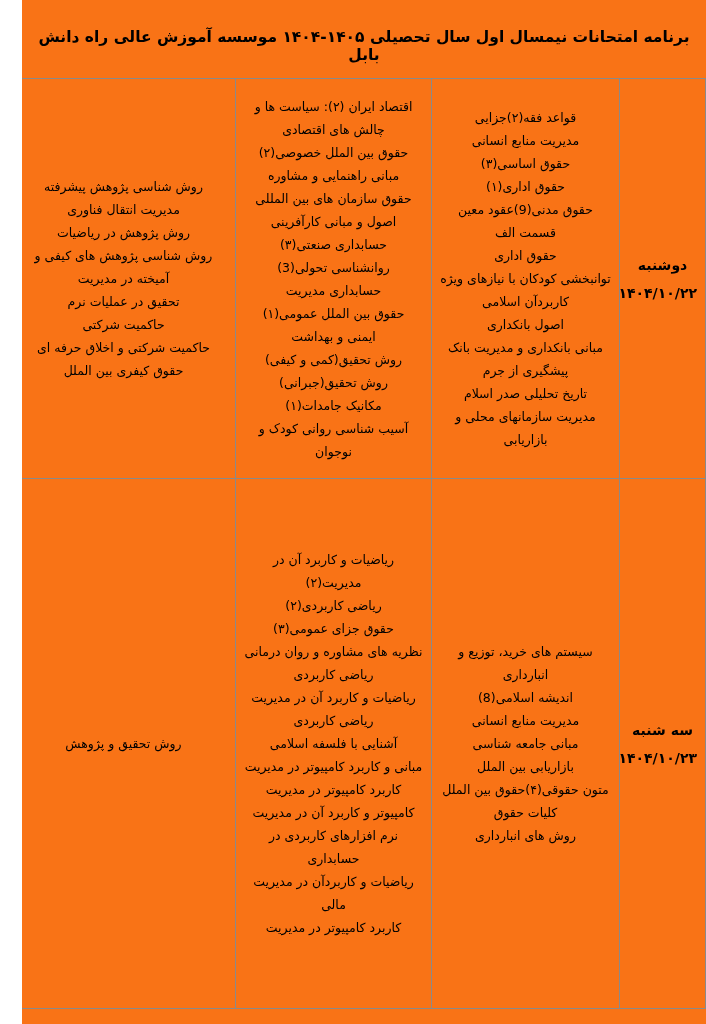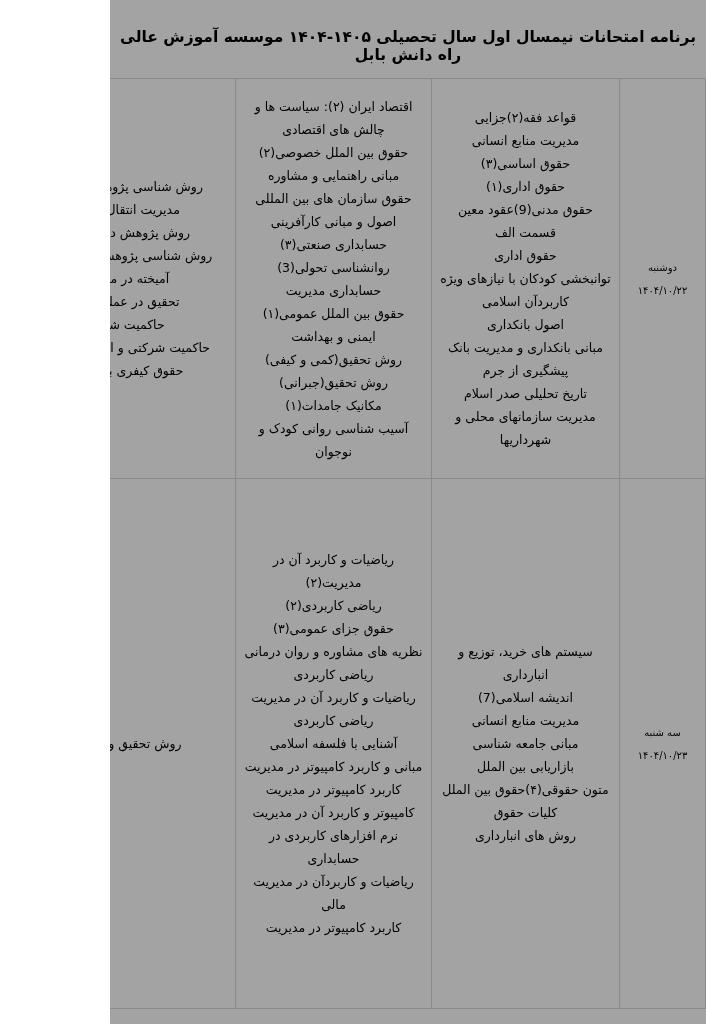--- a/index.html
+++ b/index.html
@@ -2,23 +2,23 @@
 <html lang="fa" dir="rtl"><head>
 <meta charset="utf-8">
 <style>
   * { margin: 0; padding: 0; box-sizing: border-box; }
   html, body {
     background: #ffffff;
     font-family: "DejaVu Sans", sans-serif;
   }
   .page {
     position: relative;
-    width: 596px;
+    width: 684px;
     height: 1024px;
-    background: #a3a3a3;
+    background: #f97316;
     direction: rtl;
     overflow: hidden;
   }
   .doc-title {
     text-align: center;
     font-weight: bold;
     font-size: 15.5px;
     color: #000000;
     padding-top: 28px;
     padding-bottom: 14px;
@@ -37,21 +37,21 @@
     text-align: center;
     padding: 6px 8px;
     color: #000000;
   }
   col.c-date { width: 86px; }
   col.c-one  { width: 188px; }
   col.c-two  { width: 196px; }
   col.c-three{ width: 224px; }
   tr.r1 { height: 400px; }
   tr.r2 { height: 530px; }
-  .date-cell { font-weight: normal; font-size: 10px; }
+  .date-cell { font-weight: bold; font-size: 14px; }
   .day-label { margin-bottom: 12px; }
   .date-label { }
   .course-line {
     font-size: 12.5px;
     line-height: 23px;
     white-space: normal;
   }
 </style>
 </head>
 <body>
@@ -79,21 +79,21 @@
             <div class="course-line">حقوق اساسی(۳)</div>
             <div class="course-line">حقوق اداری(۱)</div>
             <div class="course-line">حقوق مدنی(9)عقود معین قسمت الف</div>
             <div class="course-line">حقوق اداری</div>
             <div class="course-line">توانبخشی کودکان با نیازهای ویژه</div>
             <div class="course-line">کاربردآن اسلامی</div>
             <div class="course-line">اصول بانکداری</div>
             <div class="course-line">مبانی بانکداری و مدیریت بانک</div>
             <div class="course-line">پیشگیری از جرم</div>
             <div class="course-line">تاریخ تحلیلی صدر اسلام</div>
-            <div class="course-line">مدیریت سازمانهای محلی و شهرداریها</div>
+            <div class="course-line">مدیریت سازمانهای محلی و بازاریابی</div>
           </td>
         <td>
             <div class="course-line">اقتصاد ایران (۲): سیاست ها و چالش های اقتصادی</div>
             <div class="course-line">حقوق بین الملل خصوصی(۲)</div>
             <div class="course-line">مبانی راهنمایی و مشاوره</div>
             <div class="course-line">حقوق سازمان های بین المللی</div>
             <div class="course-line">اصول و مبانی کارآفرینی</div>
             <div class="course-line">حسابداری صنعتی(۳)</div>
             <div class="course-line">روانشناسی تحولی(3)</div>
             <div class="course-line">حسابداری مدیریت</div>
@@ -115,21 +115,21 @@
             <div class="course-line">حقوق کیفری بین الملل</div>
           </td>
       </tr>
       <tr class="r2">
         <td class="date-cell">
           <div class="day-label">سه شنبه</div>
           <div class="date-label">۱۴۰۴/۱۰/۲۳</div>
         </td>
         <td>
             <div class="course-line">سیستم های خرید، توزیع و انبارداری</div>
-            <div class="course-line">اندیشه اسلامی(7)</div>
+            <div class="course-line">اندیشه اسلامی(8)</div>
             <div class="course-line">مدیریت منابع انسانی</div>
             <div class="course-line">مبانی جامعه شناسی</div>
             <div class="course-line">بازاریابی بین الملل</div>
             <div class="course-line">متون حقوقی(۴)حقوق بین الملل</div>
             <div class="course-line">کلیات حقوق</div>
             <div class="course-line">روش های انبارداری</div>
           </td>
         <td>
             <div class="course-line">ریاضیات و کاربرد آن در مدیریت(۲)</div>
             <div class="course-line">ریاضی کاربردی(۲)</div>

